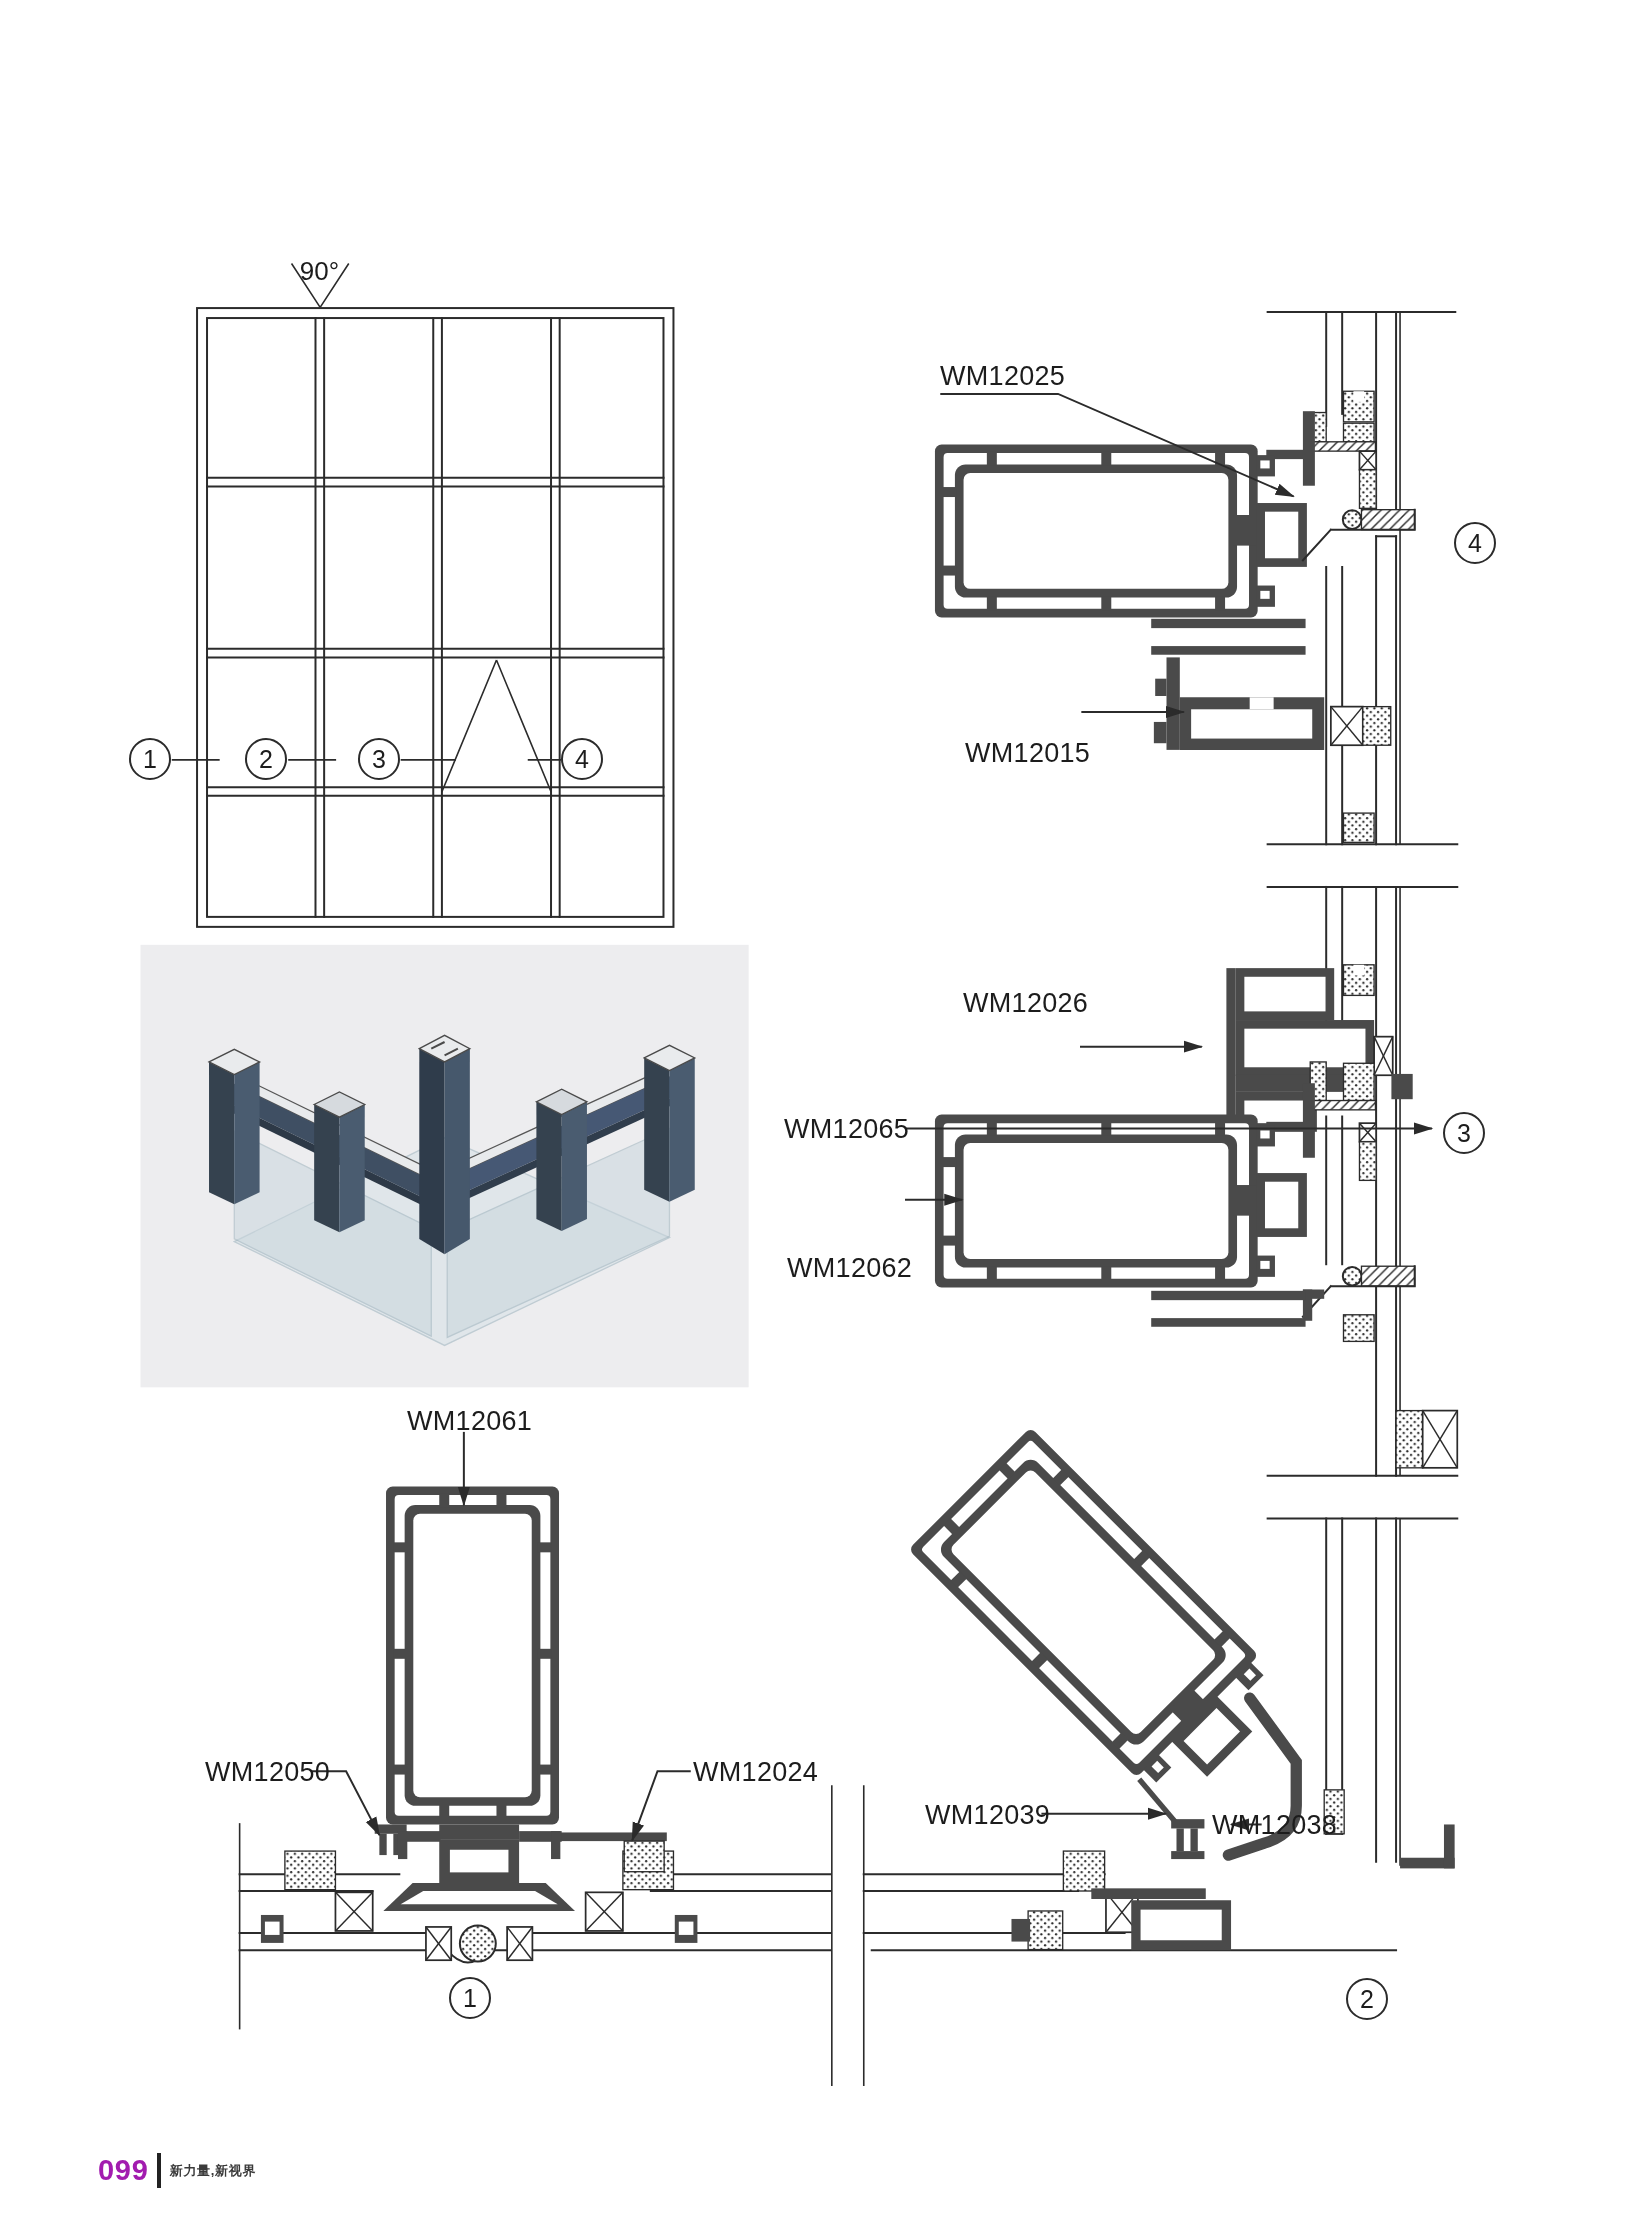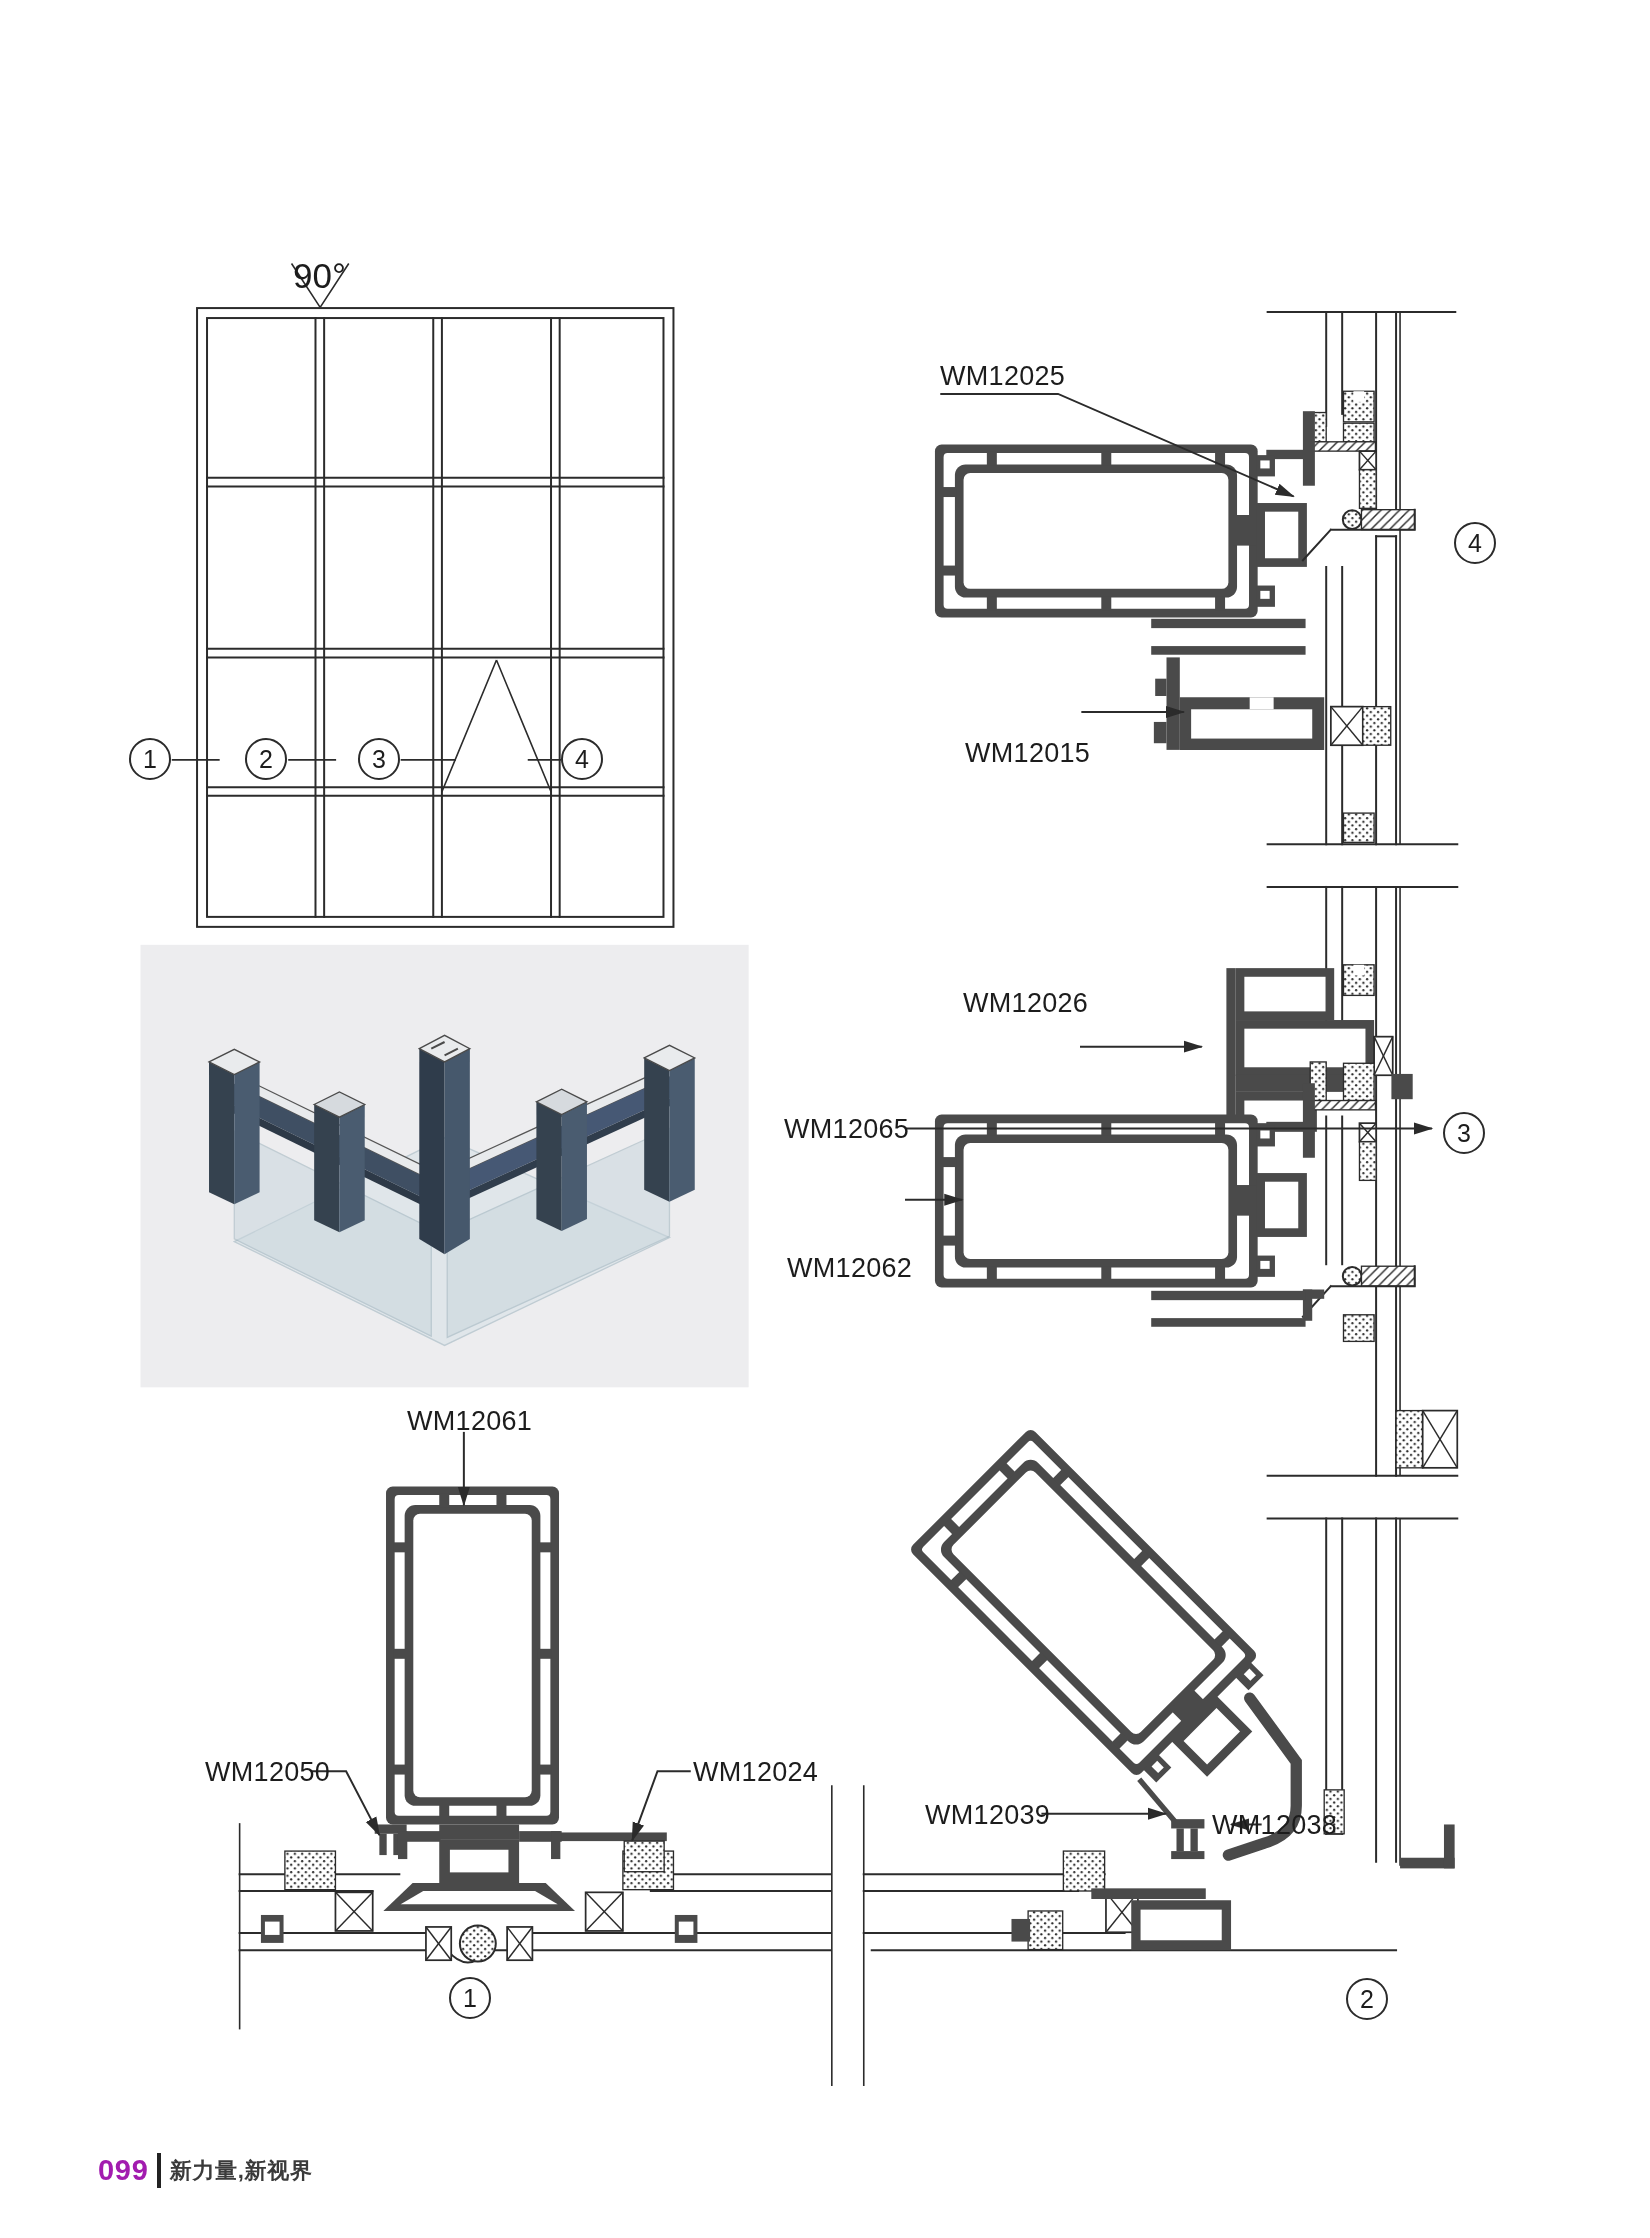--- a/index.html
+++ b/index.html
@@ -16,28 +16,28 @@
   .pf{fill:var(--profile);stroke:none;}
   .wh{fill:#ffffff;stroke:none;}
   .xw{fill:#ffffff;stroke:var(--line);stroke-width:2.6;}
   .xl{stroke:var(--line);stroke-width:2.2;}
   .dots{fill:url(#dotpat);stroke:var(--line);stroke-width:2;}
   .diagp{fill:url(#diagpat);stroke:var(--line);stroke-width:2;}
   .foam{fill:url(#dotpat);stroke:var(--line);stroke-width:3;}
   .ld{stroke:var(--line);stroke-width:3;fill:none;}
   .lbl{position:absolute;font-size:27px;letter-spacing:0.3px;white-space:nowrap;line-height:1;}
   .angle-lbl{position:absolute;left:279px;top:258px;width:81px;text-align:center;
-             font-size:35px;line-height:1;}
+             font-size:26px;line-height:1;}
   .callout{position:absolute;width:38px;height:38px;border:2.3px solid var(--line);
            border-radius:50%;background:#fff;display:flex;align-items:center;
            justify-content:center;font-size:25px;line-height:1;}
   .footer{position:absolute;left:98px;top:2153px;display:flex;align-items:center;gap:8.6px;}
   .footer .num{font-size:29px;font-weight:bold;letter-spacing:0.7px;color:#a21caf;}
   .footer .bar{width:4px;height:35px;background:#222;}
-  .footer .tag{font-size:22px;font-weight:600;color:#3a3a3a;letter-spacing:0.7px;}
+  .footer .tag{font-size:13px;font-weight:600;color:#3a3a3a;letter-spacing:0.7px;}
 </style>
 </head>
 <body>
 
 <div class="page">
 
 <svg class="art" width="1651" height="2239" viewBox="0 0 2481 3365">
   <defs>
     <marker id="arr" markerUnits="userSpaceOnUse" markerWidth="32" markerHeight="24" refX="27" refY="11" orient="auto">
       <path d="M0,2 L29,11 L0,20 Z" fill="#2b2b2b"></path>

